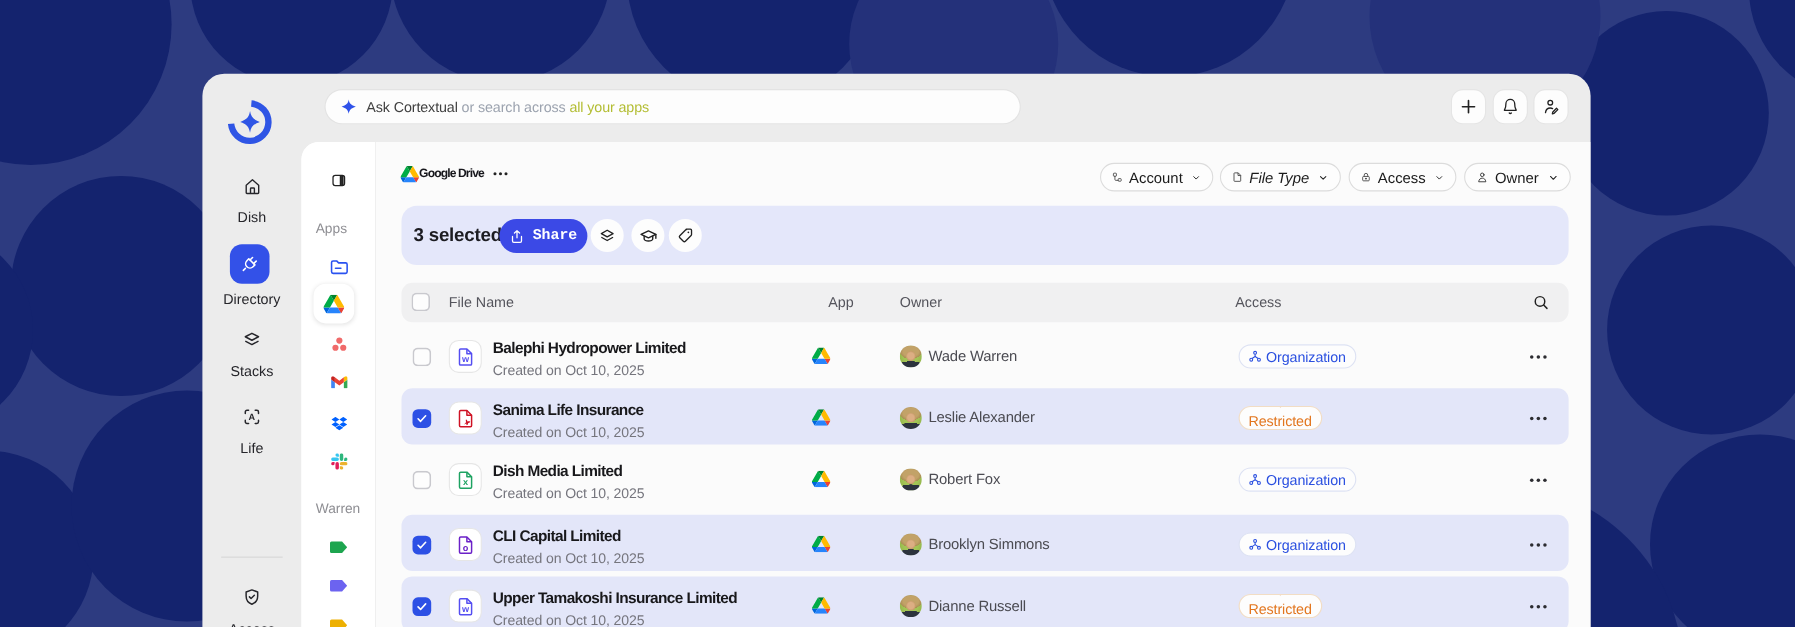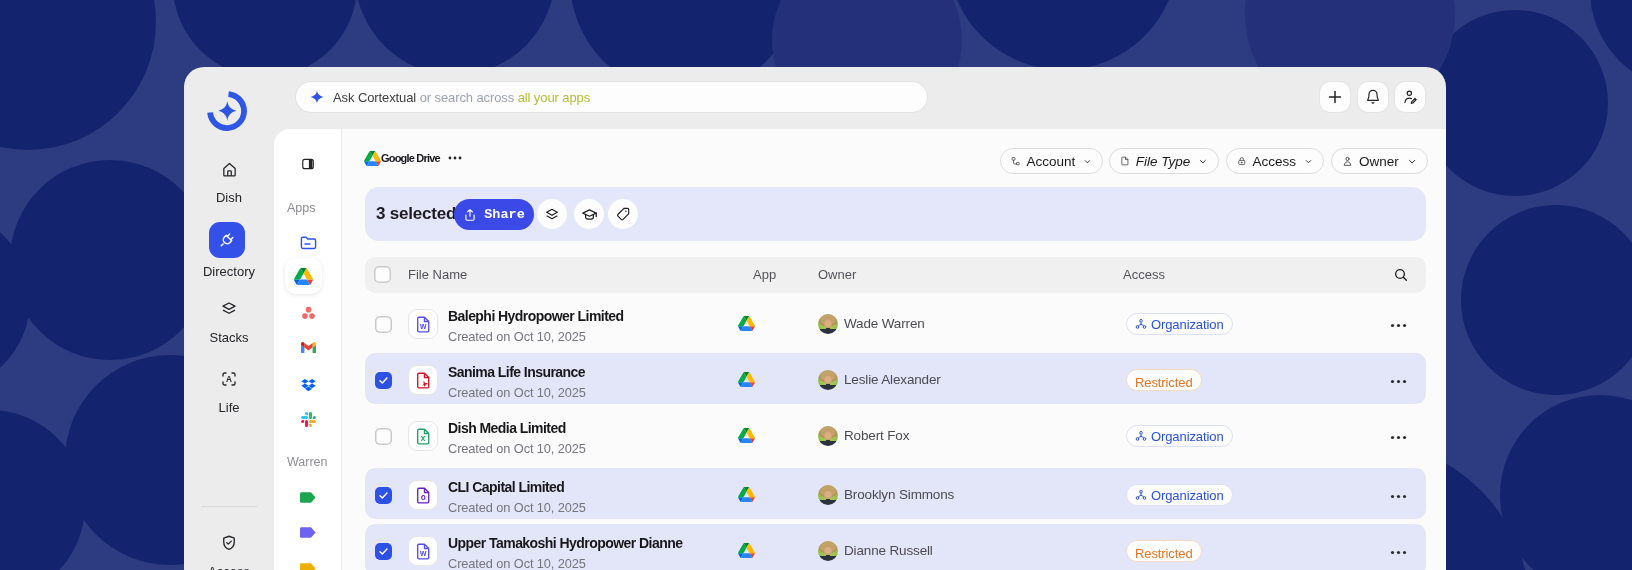--- a/index.html
+++ b/index.html
@@ -522,21 +522,21 @@
               <path d="M4.5 12.5l5 5 10-11"></path>
             </svg>
           </span>
         <div class="ftile">
             <svg width="19" height="19" viewBox="0 0 24 24">
               <path d="M6 2.8h7.2L18.6 8.2V20a1.3 1.3 0 0 1-1.3 1.3H6A1.3 1.3 0 0 1 4.7 20V4.1A1.3 1.3 0 0 1 6 2.8z" fill="none" stroke="#554ef1" stroke-width="1.7" stroke-linejoin="round"></path>
               <path d="M13.2 2.8v5.4h5.4" fill="none" stroke="#554ef1" stroke-width="1.7" stroke-linejoin="round"></path>
               <text x="11.6" y="18" font-size="10.5" font-family="Liberation Sans" font-weight="bold" fill="#554ef1" text-anchor="middle">w</text>
             </svg>
           </div>
-        <span class="rtitle">Upper Tamakoshi Hydropower Dianne</span>
+        <span class="rtitle">Upper Tamakoshi Insurance Limited</span>
         <span class="rsub">Created on Oct 10, 2025</span>
         <span class="rdrive"><svg width="17" height="15" viewBox="0 0 87.3 78">
               <path d="M6.6 66.85l3.85 6.65c.8 1.4 1.95 2.5 3.3 3.3l13.75-23.8H0c0 1.55.4 3.1 1.2 4.5z" fill="#0066da"></path>
               <path d="M43.65 25L29.9 1.2c-1.35.8-2.5 1.9-3.3 3.3l-25.4 44A9.06 9.06 0 000 53h27.5z" fill="#00ac47"></path>
               <path d="M73.55 76.8c1.35-.8 2.5-1.9 3.3-3.3l1.6-2.75L86.1 57.5c.8-1.4 1.2-2.95 1.2-4.5H59.8l5.85 11.5z" fill="#ea4335"></path>
               <path d="M43.65 25L57.4 1.2C56.05.4 54.5 0 52.9 0H34.4c-1.6 0-3.15.45-4.5 1.2z" fill="#00832d"></path>
               <path d="M59.8 53H27.5L13.75 76.8c1.35.8 2.9 1.2 4.5 1.2h50.8c1.6 0 3.15-.45 4.5-1.2z" fill="#2684fc"></path>
               <path d="M73.4 26.5l-12.7-22c-.8-1.4-1.95-2.5-3.3-3.3L43.65 25 59.8 53h27.45c0-1.55-.4-3.1-1.2-4.5z" fill="#ffba00"></path>
             </svg></span>
         <span class="avatar"></span>

